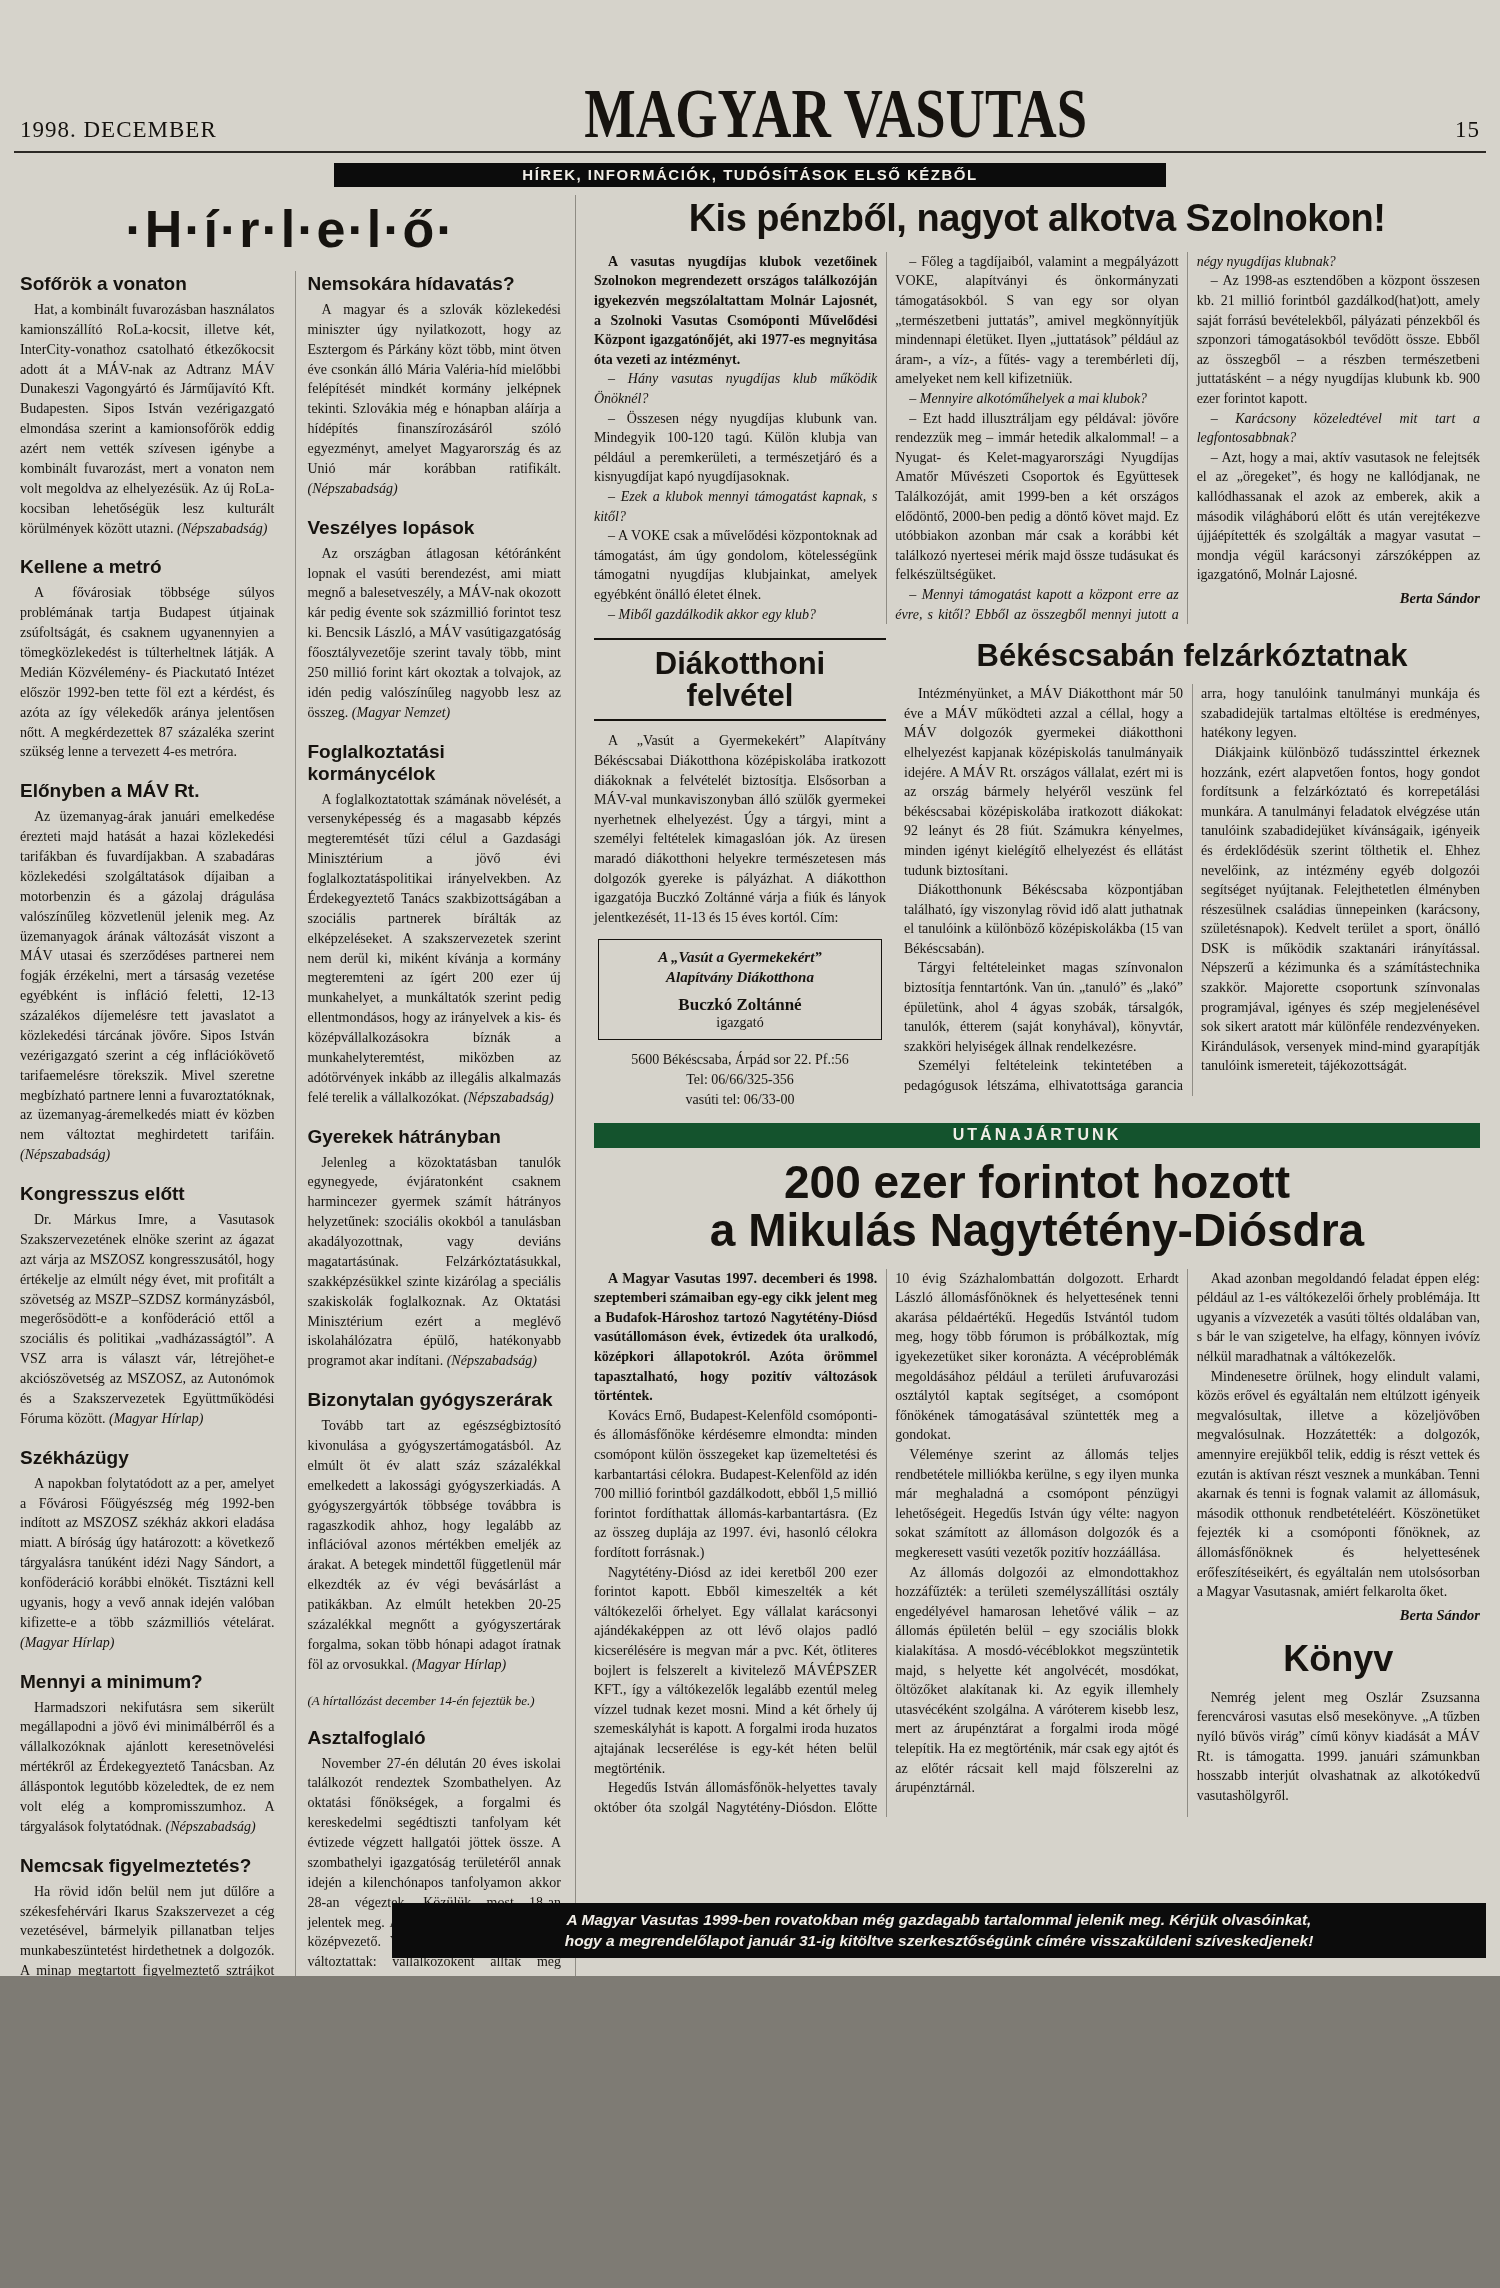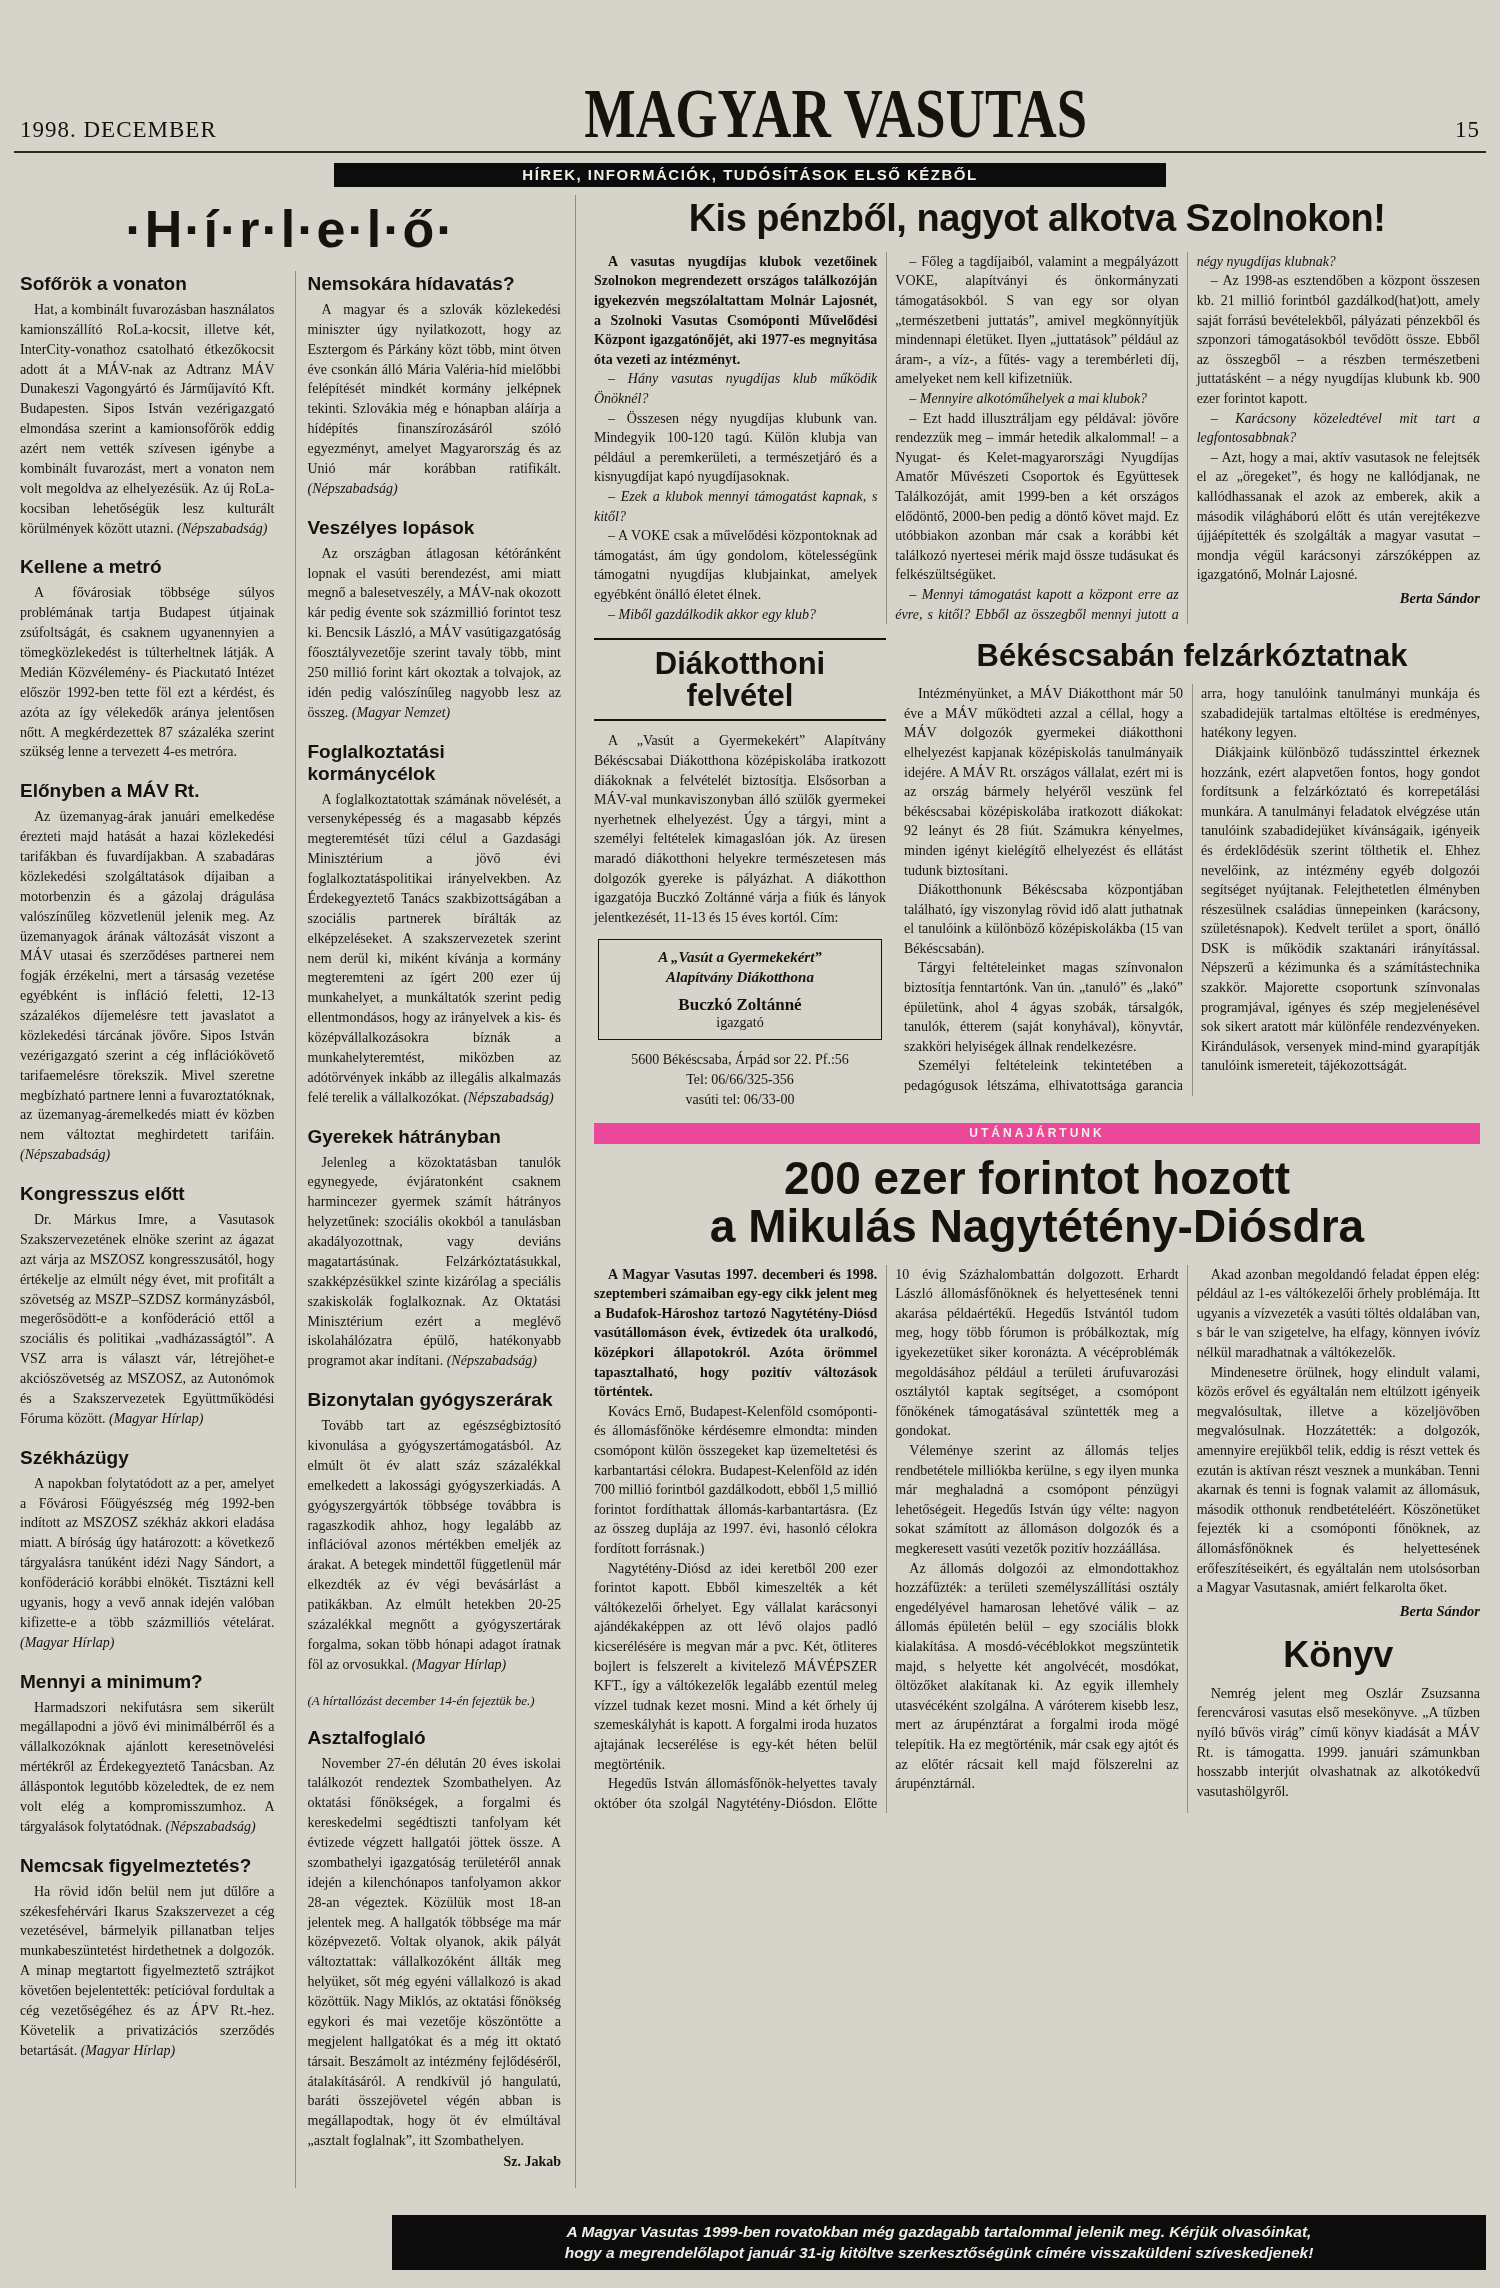--- a/index.html
+++ b/index.html
@@ -1,18 +1,18 @@
 <!DOCTYPE html>
 <html lang="hu"><head>
 <meta charset="utf-8">
 <style>
   * { margin:0; padding:0; box-sizing:border-box; }
   html,body { background:#7e7b74; }
   .page {
-    width:1500px; height:2288px; margin:0 auto; position:relative; overflow:hidden;
+    width:1500px; height:1976px; margin:0 auto; position:relative; overflow:hidden;
     background:#d6d3cb; color:#16130f;
     font-family:"Liberation Serif", serif;
     padding:88px 14px 0;
   }
   
   .header { display:flex; justify-content:space-between; align-items:flex-end;
             border-bottom:2px solid #2c2925; padding:0 6px 4px; }
   .hdr-date, .hdr-page { font-size:23px; letter-spacing:1px; padding-bottom:4px; }
   .masthead { display:inline-block; font-weight:700; font-size:62px; line-height:0.95;
               letter-spacing:0; transform:scaleX(.88) scaleY(1.12); transform-origin:center bottom;
@@ -53,22 +53,22 @@
                 border-top:2px solid #16130f; border-bottom:2px solid #16130f; margin-bottom:10px; }
   .diak-box { border:1px solid #16130f; padding:8px 6px; margin:12px 4px 10px; text-align:center; }
   .diak-box .found { font-style:italic; font-weight:700; font-size:15px; line-height:1.3; }
   .diak-dir { font-weight:700; font-size:17px; margin-top:8px; }
   .diak-dir2 { font-size:14px; }
   .diak-addr { text-align:center; font-size:14px; line-height:1.4; }
   .bek { flex:1; min-width:0; }
   .bek-headline { font-family:"Liberation Sans", sans-serif; font-weight:700; font-size:31px;
                   text-align:center; margin:0 0 10px; }
   
-  .section-bar { background:#ec4899; color:#f1eee7; text-align:center;
-                 font-family:"Liberation Sans", sans-serif; font-weight:700; font-size:12px;
+  .section-bar { background:#14532d; color:#f1eee7; text-align:center;
+                 font-family:"Liberation Sans", sans-serif; font-weight:700; font-size:16px;
                  letter-spacing:3px; padding:3px 0 4px; margin:14px 0 10px; }
   .mikulas-headline { font-family:"Liberation Sans", sans-serif; font-weight:700; font-size:46px;
                       line-height:1.05; text-align:center; margin:2px 0 14px; }
   .konyv { margin-top:14px; break-inside:avoid; }
   .konyv-h { font-family:"Liberation Sans", sans-serif; font-weight:700; font-size:36px;
              text-align:center; margin-bottom:8px; }
   
   .footer-bar { position:absolute; left:392px; right:14px; bottom:18px;
                 background:#0c0c0c; color:#f1eee7; text-align:center;
                 font-weight:700; font-style:italic; font-size:15.5px; line-height:1.4;

